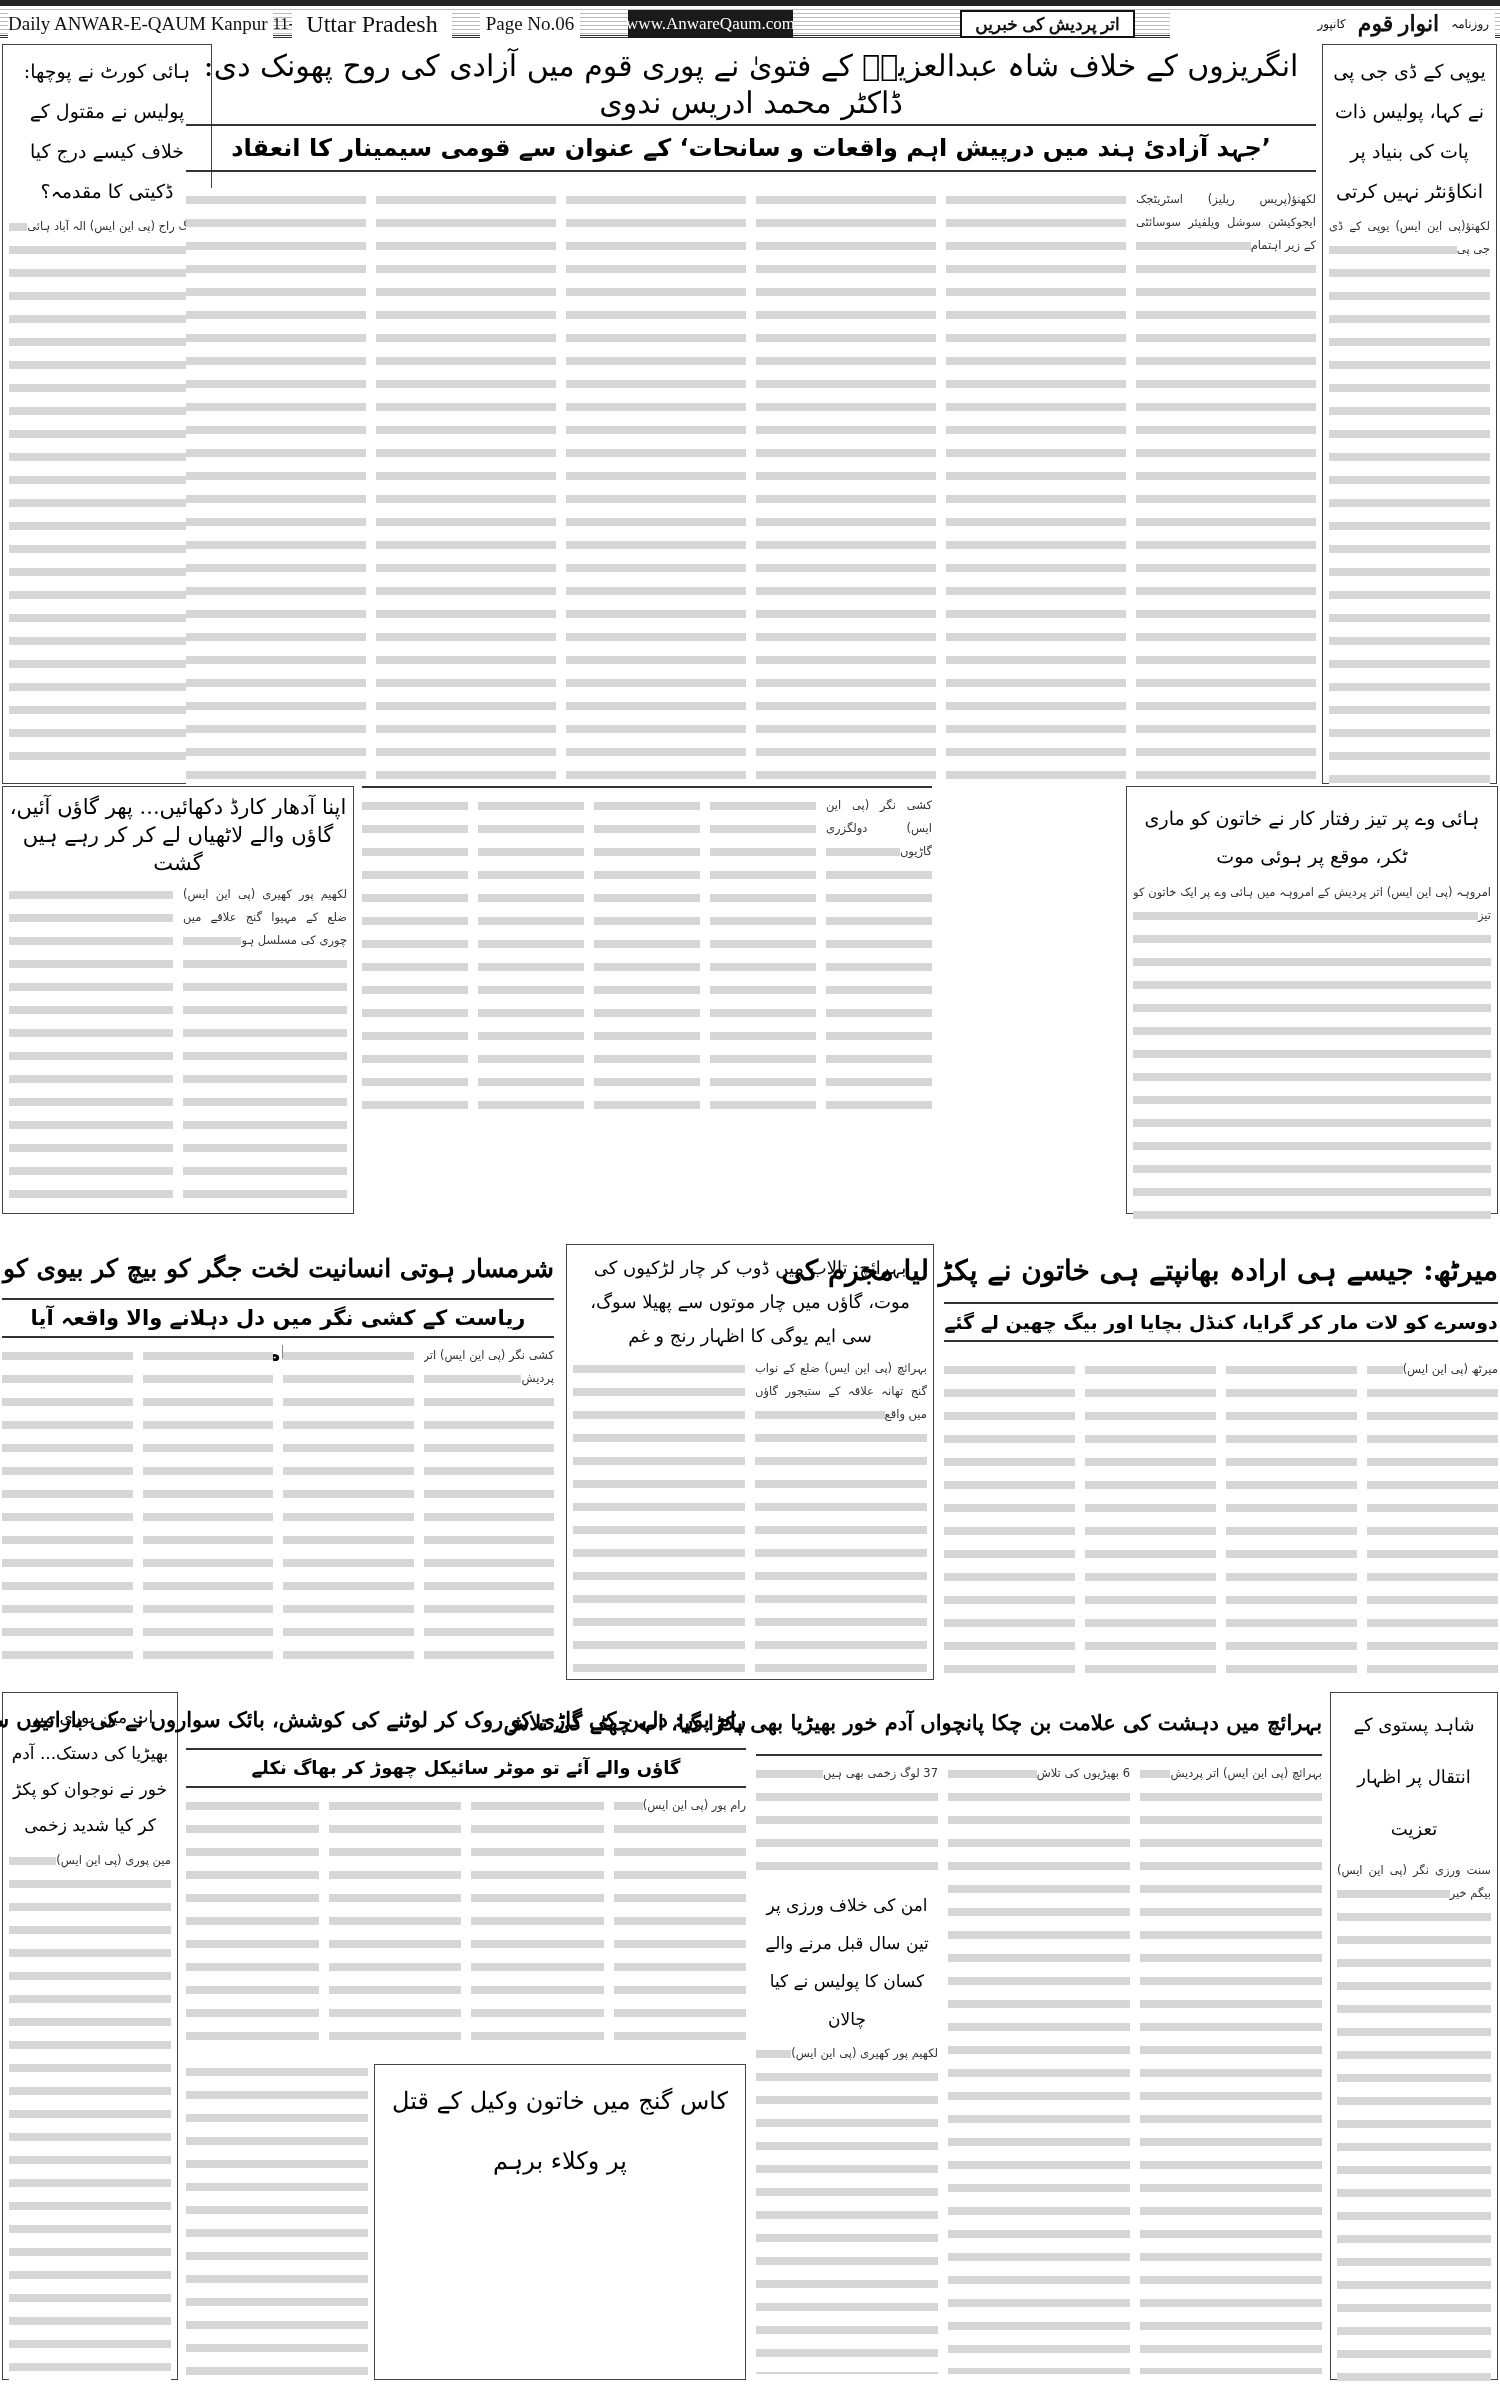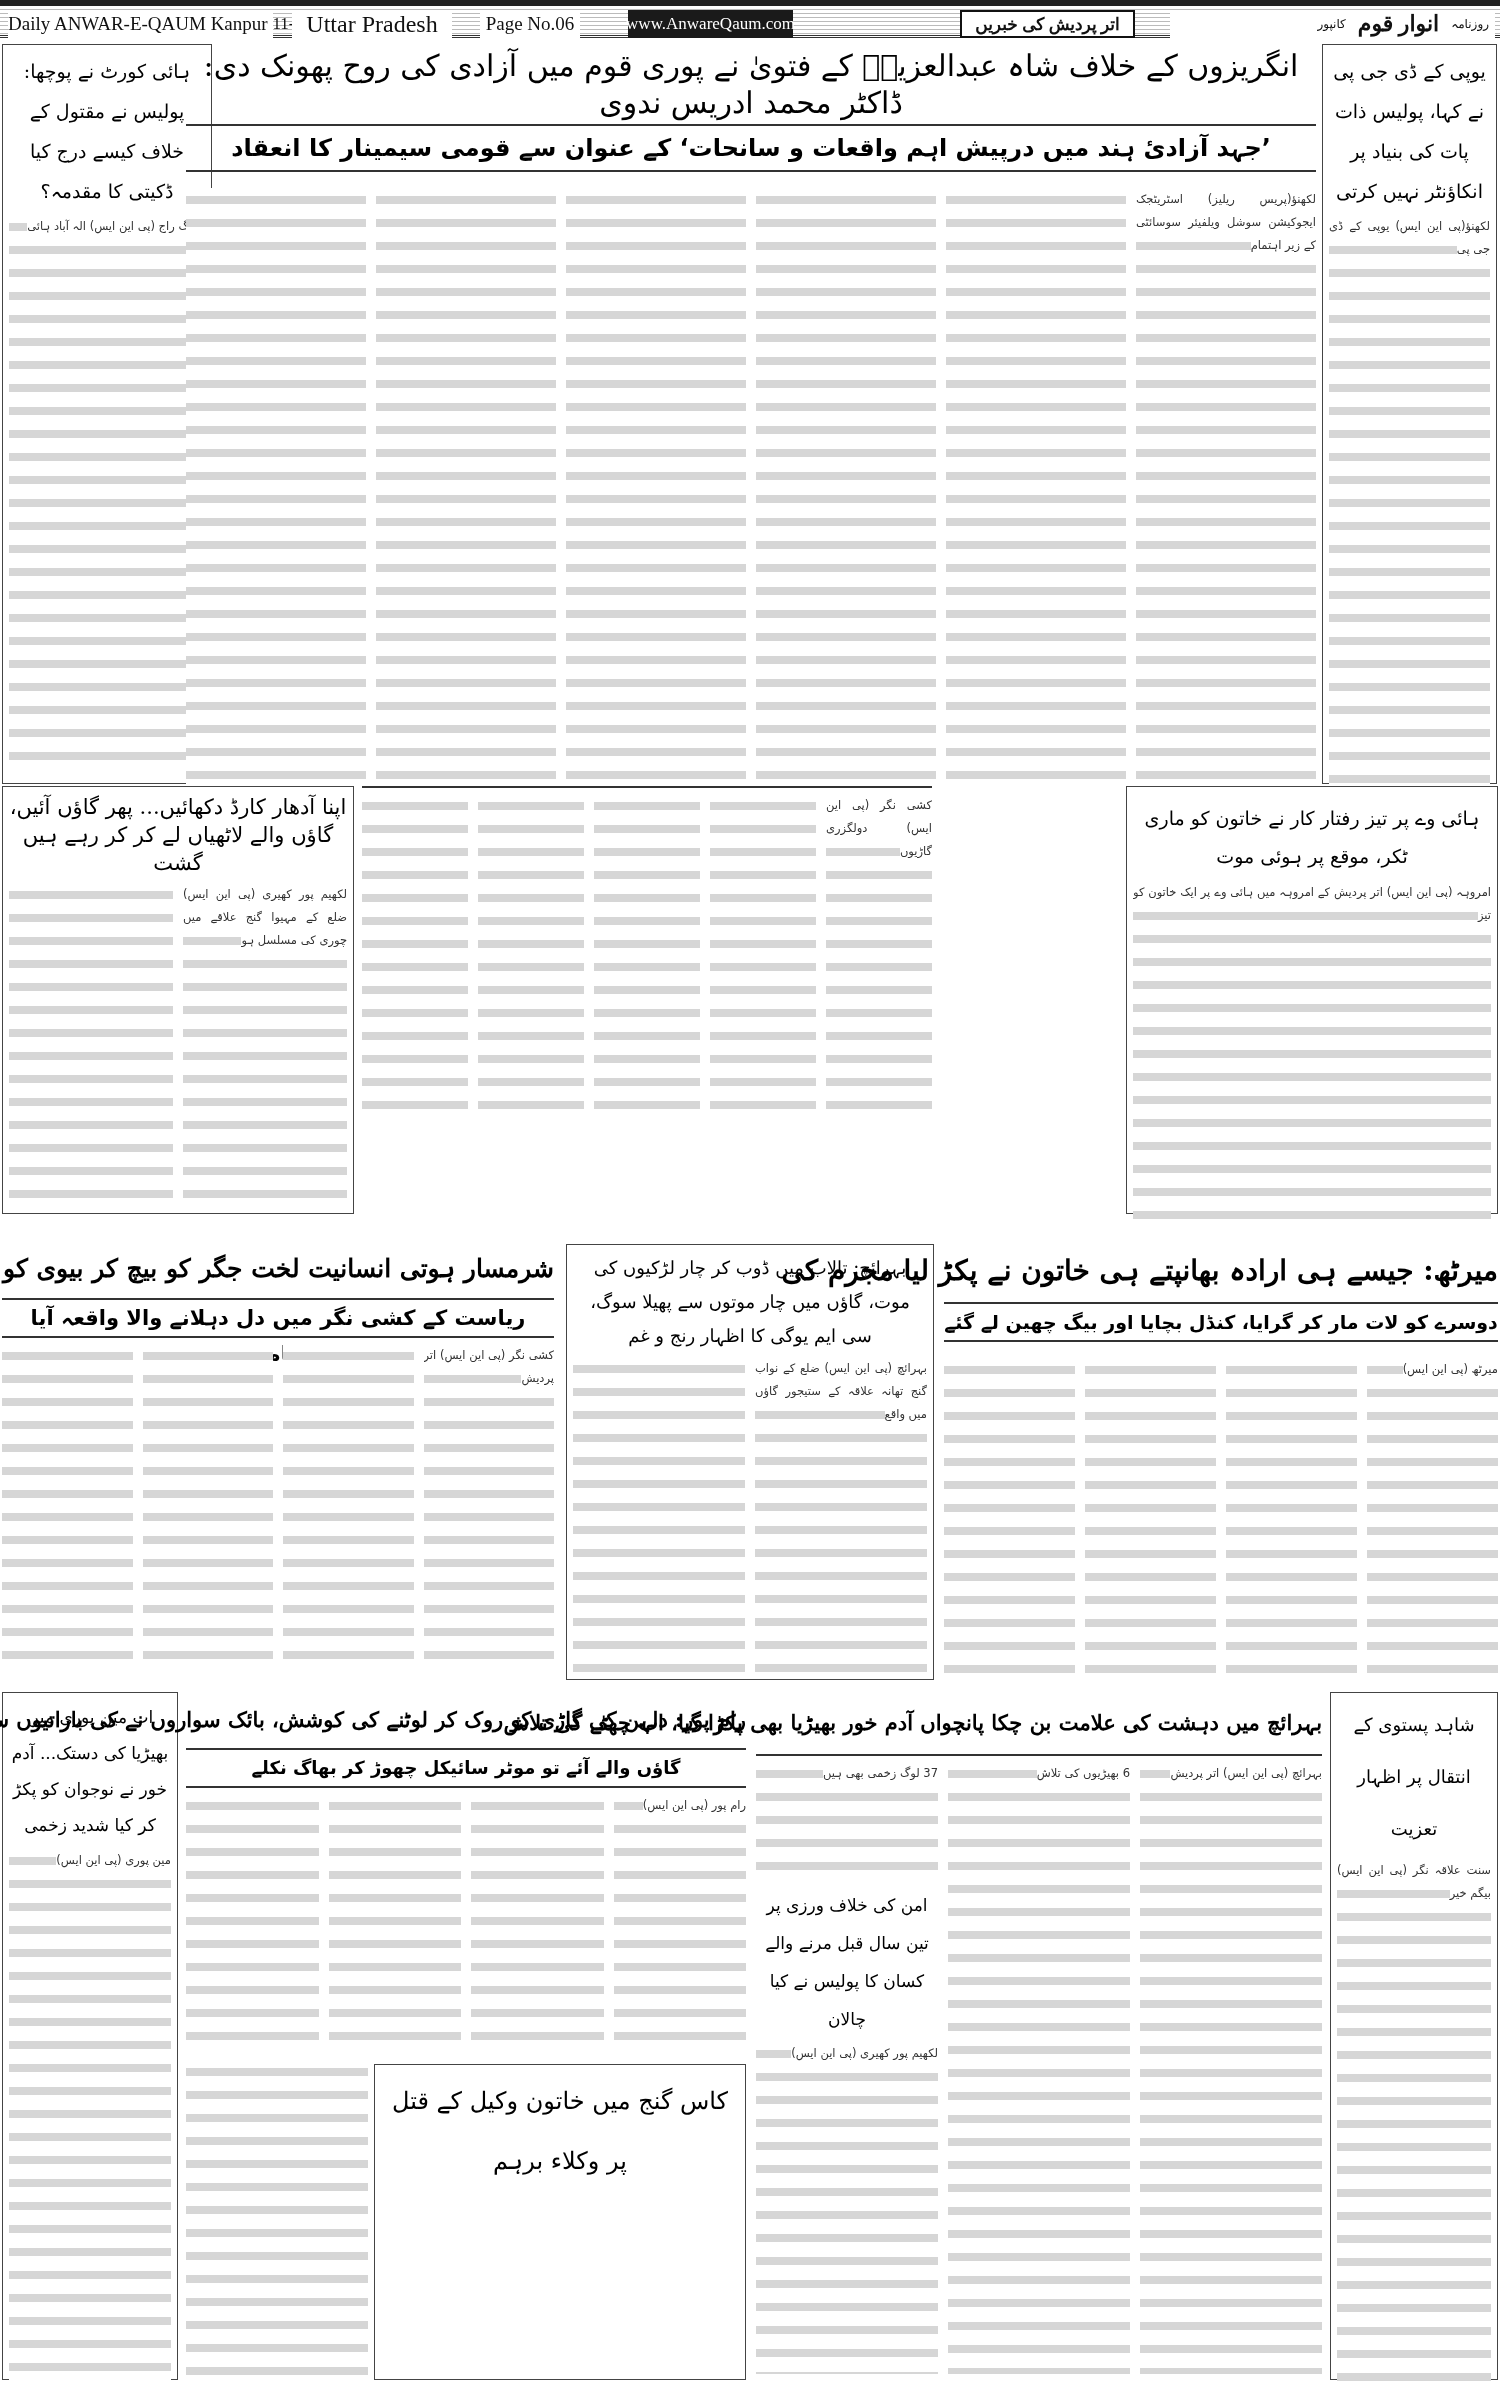--- a/index.html
+++ b/index.html
@@ -153,14 +153,14 @@
     <div style="flex:1;display:flex;flex-direction:column">
       <div class="col" style="flex:none;height:120px"><span>37 لوگ زخمی بھی ہیں</span></div>
       <div class="hl" style="font-size:17px;line-height:38px;padding:4px 0">امن کی خلاف ورزی پر تین سال قبل مرنے والے کسان کا پولیس نے کیا چالان</div>
       <div class="col" style="flex:1"><span>لکھیم پور کھیری (پی این ایس)</span></div>
     </div>
   </div>
 </div>
 
 <div class="abs box" style="left:1330px;top:1692px;width:168px;height:688px;padding:6px">
   <div class="hl" style="font-size:18px;line-height:52px">شاہد پستوی کے انتقال پر اظہار تعزیت</div>
-  <div class="col" style="height:560px;margin-top:4px"><span>سنت علاقہ نگر (پی این ایس) بیگم خیر</span></div>
+  <div class="col" style="height:560px;margin-top:4px"><span>سنت ورزی نگر (پی این ایس) بیگم خیر</span></div>
 </div>
 
 </body></html>

